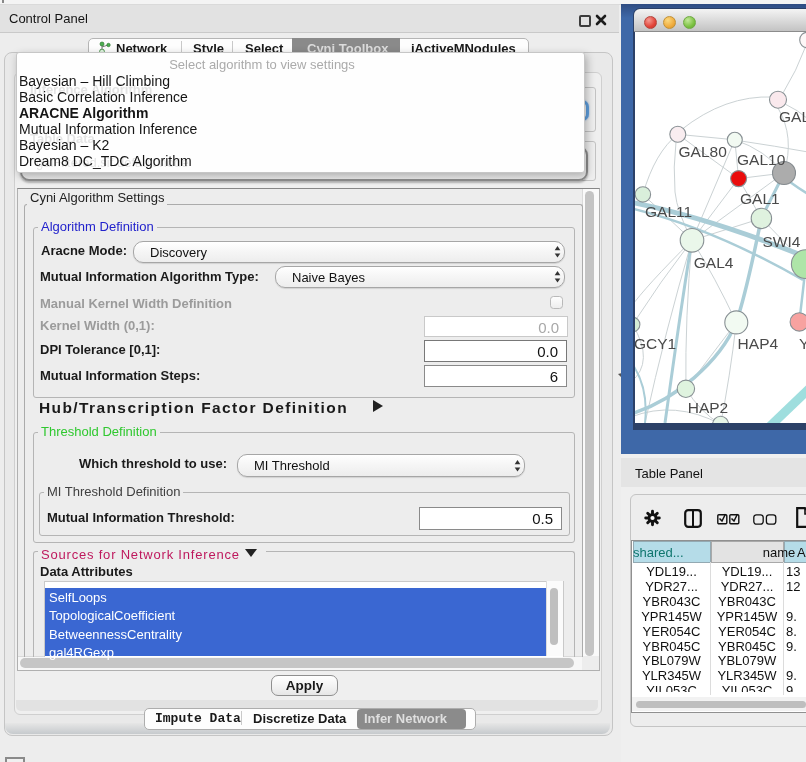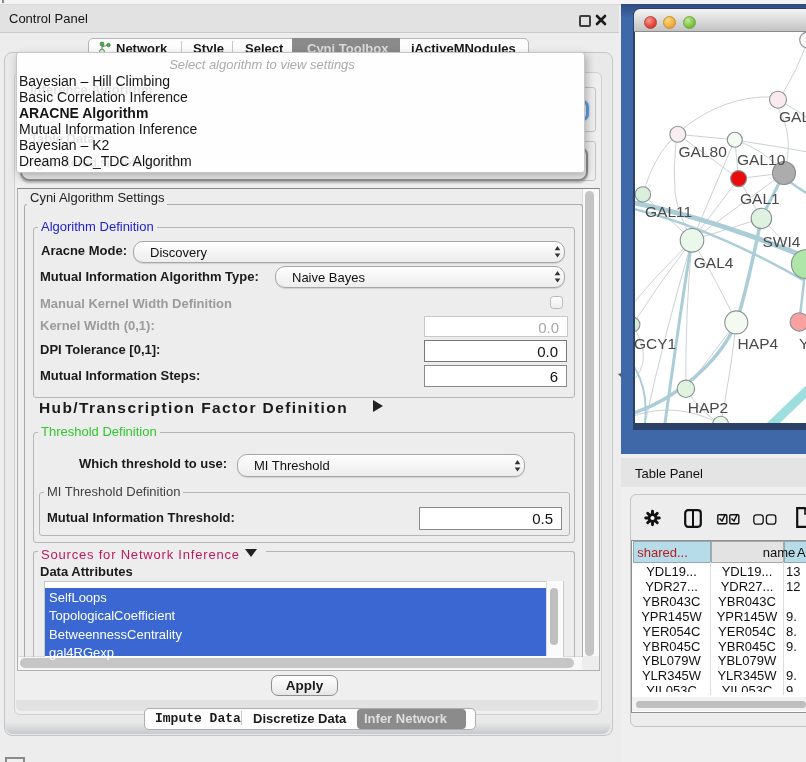--- a/index.html
+++ b/index.html
@@ -51,21 +51,21 @@
   <circle cx="4" cy="10.5" r="2.4" fill="#DFF4DF" stroke="#3e8a41" stroke-width="0.9"></circle>
   <circle cx="10.5" cy="4" r="1.7" fill="#4CAF50" stroke="#2c7a2f" stroke-width="0.7"></circle>
 </svg>
 
 <div class="abs" style="left:24px;top:87px;width:570px;height:43px;border:1px solid #C3C3C3;border-radius:3px;"></div>
 <div class="abs" style="left:24px;top:141px;width:570px;height:38px;border:1px solid #C3C3C3;border-radius:3px;"></div>
 <div class="abs" style="left:340px;top:100px;width:243px;height:15px;border:3px solid #5E9FDE;box-shadow:0 0 2px rgba(90,150,220,0.7);border-radius:7px;background:#F2F2F2;"></div>
 <div class="abs" style="left:20px;top:146px;width:564px;height:31px;border:2px solid #8E8E8E;border-radius:9px;background:linear-gradient(#FDFDFD,#ECECEC);box-shadow:0 1.5px 2px rgba(0,0,0,0.25);"></div>
 
 <div class="abs" style="left:16px;top:52px;width:567px;height:119px;background:#FEFEFE;border:1px solid #C6C6C6;border-radius:3px;box-shadow:2px 3px 8px rgba(0,0,0,0.28);"></div>
-<div class="abs" style="left:16px;top:57px;width:492px;text-align:center;font-size:13px;color:#ABABAB;font-style:italic;">Select algorithm to view settings</div>
+<div class="abs" style="left:16px;top:57px;width:492px;text-align:center;font-size:13px;color:#ABABAB;">Select algorithm to view settings</div>
 <div class="abs" style="left:30px;top:82px;font-size:13px;font-weight:bold;color:rgba(130,130,130,0.22);">Inference Algorithm</div>
 <div class="abs" style="left:30px;top:131px;font-size:13px;font-weight:bold;color:rgba(130,130,130,0.2);">Table Data</div>
 <div class="abs" style="left:36px;top:155px;font-size:13px;color:rgba(130,130,130,0.22);">galFiltered.sif default node</div>
 <div class="abs" style="left:19px;top:72.5px;font-size:14px;color:#151515;line-height:16px;white-space:nowrap;">
 Bayesian – Hill Climbing<br>
 Basic Correlation Inference<br>
 <span class="b">ARACNE Algorithm</span><br>
 Mutual Information Inference<br>
 Bayesian – K2<br>
 Dream8 DC_TDC Algorithm
@@ -282,21 +282,21 @@
 <svg class="abs" style="left:796px;top:507px;" width="12" height="21" viewBox="0 0 12 21">
   <path d="M1.2 1.2 H9 L15 7 V19.8 H1.2 Z" fill="none" stroke="#111" stroke-width="2.2"></path>
   <path d="M9 1.2 V7 H15" fill="none" stroke="#111" stroke-width="1.6"></path>
 </svg>
 
 <div class="abs" style="left:631px;top:540px;width:199px;height:171px;background:#FFFFFF;border:1px solid #909090;"></div>
 
 <div class="abs" style="left:633px;top:541px;width:76px;height:20px;background:#B5DCE8;border:1px solid #93A9B2;"></div>
 <div class="abs" style="left:711px;top:541px;width:71px;height:20px;background:#E3E3E3;border:1px solid #A9A9A9;"></div>
 <div class="abs" style="left:784px;top:541px;width:22px;height:20px;background:#B5DCE8;border:1px solid #93A9B2;border-right:none;"></div>
-<div class="abs" style="left:633px;top:545px;width:59px;text-align:center;font-size:13px;color:#b91c1c;">shared...</div>
+<div class="abs" style="left:633px;top:545px;width:59px;text-align:left;font-size:13px;color:#0f766e;">shared...</div>
 <div class="abs" style="left:711px;top:545px;width:72px;text-align:center;font-size:13px;color:#111;margin-left:32px;">name</div>
 <div class="abs" style="left:797px;top:545px;font-size:13px;color:#111;">A</div>
 
 <div class="abs" style="left:633px;top:565px;width:200px;height:127px;overflow:hidden;font-size:13px;color:#111;">
   <div style="position:absolute;left:0;width:77px;text-align:center;line-height:14.9px;">YDL19...<br>YDR27...<br>YBR043C<br>YPR145W<br>YER054C<br>YBR045C<br>YBL079W<br>YLR345W<br>YIL053C</div>
   <div style="position:absolute;left:78px;width:72px;text-align:center;line-height:14.9px;">YDL19...<br>YDR27...<br>YBR043C<br>YPR145W<br>YER054C<br>YBR045C<br>YBL079W<br>YLR345W<br>YIL053C</div>
   <div style="position:absolute;left:153px;width:30px;line-height:14.9px;">13<br>12<br>&nbsp;<br>9.<br>8.<br>9.<br>&nbsp;<br>9.<br>9.</div>
 </div>
 <div class="abs" style="left:710px;top:562px;width:1px;height:133px;background:#DCDCDC;"></div>
 <div class="abs" style="left:783px;top:562px;width:1px;height:133px;background:#DCDCDC;"></div>

